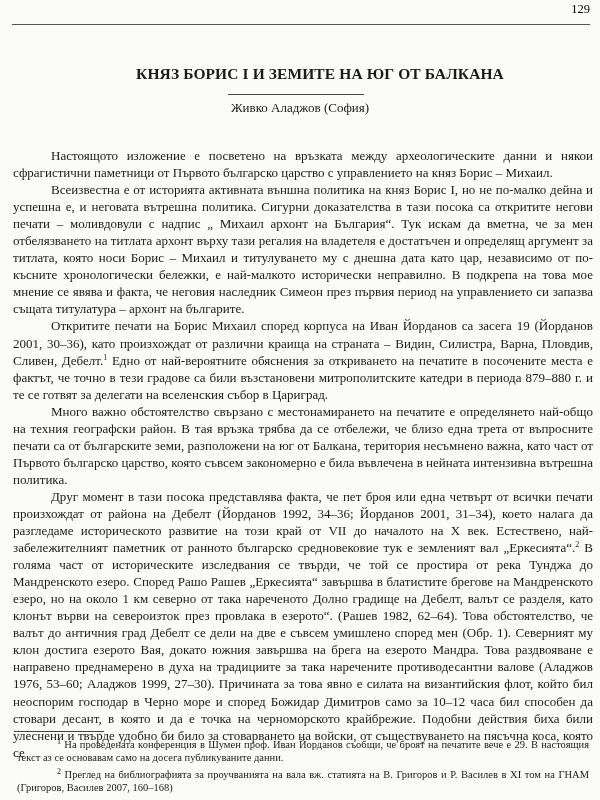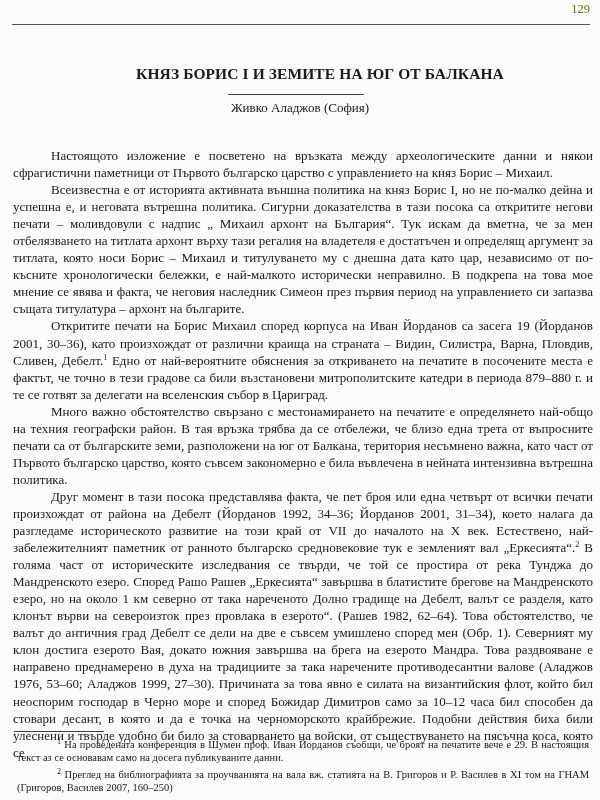--- a/index.html
+++ b/index.html
@@ -5,21 +5,21 @@
     html, body { margin: 0; padding: 0; }
     body {
       width: 600px; height: 800px; overflow: hidden;
       background: #fbfbf9;
       font-family: "Liberation Serif", "DejaVu Serif", serif;
       color: #1a1a1a;
       position: relative;
     }
     .page-number {
       position: absolute; top: 2px; right: 10px;
-      font-size: 12.5px; color: #4d7c0f;
+      font-size: 12.5px; color: #000000;
     }
     .header-rule {
       position: absolute; top: 24px; left: 12px; right: 10px;
       border-top: 1px solid #555;
     }
     .title {
       position: absolute; top: 65px; left: 0; right: 0;
       text-align: center; font-weight: bold; font-size: 15.5px;
       letter-spacing: 0.1px;
       padding-left: 40px;
@@ -62,14 +62,14 @@
   <p>Настоящото изложение е посветено на връзката между археологическите данни и някои сфрагистични паметници от Първото българско царство с управлението на княз Борис – Михаил.</p>
   <p>Всеизвестна е от историята активната външна политика на княз Борис I, но не по-малко дейна и успешна е, и неговата вътрешна политика. Сигурни доказателства в тази посока са откритите негови печати – моливдовули с надпис „ Михаил архонт на България“. Тук искам да вметна, че за мен отбелязването на титлата архонт върху тази регалия на владетеля е достатъчен и определящ аргумент за титлата, която носи Борис – Михаил и титулуването му с днешна дата като цар, независимо от по-късните хронологически бележки, е най-малкото исторически неправилно. В подкрепа на това мое мнение се явява и факта, че неговия наследник Симеон през първия период на управлението си запазва същата титулатура – архонт на българите.</p>
   <p><span>Откритите печати на Борис Михаил според корпуса на Иван Йорданов са засега 19 (Йорданов 2001, 30–36), като произхождат от различни краища на страната – Видин, Силистра, Варна, Пловдив, Сливен, Дебелт.</span><sup>1</sup><span> Едно от най-вероятните обяснения за откриването на печатите в посочените места е фактът, че точно в тези градове са били възстановени митрополитските катедри в периода 879–880 г. и те се готвят за делегати на вселенския събор в Цариград.</span></p>
   <p>Много важно обстоятелство свързано с местонамирането на печатите е определянето най-общо на техния географски район. В тая връзка трябва да се отбележи, че близо една трета от въпросните печати са от българските земи, разположени на юг от Балкана, територия несъмнено важна, като част от Първото българско царство, която съвсем закономерно е била въвлечена в нейната интензивна вътрешна политика.</p>
   <p><span>Друг момент в тази посока представлява факта, че пет броя или една четвърт от всички печати произхождат от района на Дебелт (Йорданов 1992, 34–36; Йорданов 2001, 31–34), което налага да разгледаме историческото развитие на този край от VII до началото на X век. Естествено, най-забележителният паметник от ранното българско средновековие тук е земленият вал „Еркесията“.</span><sup>2</sup><span> В голяма част от историческите изследвания се твърди, че той се простира от река Тунджа до Мандренското езеро. Според Рашо Рашев „Еркесията“ завършва в блатистите брегове на Мандренското езеро, но на около 1 км северно от така нареченото Долно градище на Дебелт, валът се разделя, като клонът върви на североизток през провлака в езерото“. (Рашев 1982, 62–64). Това обстоятелство, че валът до античния град Дебелт се дели на две е съвсем умишлено според мен (Обр. 1). Северният му клон достига езерото Вая, докато южния завършва на брега на езерото Мандра. Това раздвояване е направено преднамерено в духа на традициите за така наречените противодесантни валове (Аладжов 1976, 53–60; Аладжов 1999, 27–30). Причината за това явно е силата на византийския флот, който бил неоспорим господар в Черно море и според Божидар Димитров само за 10–12 часа бил способен да стовари десант, в която и да е точка на черноморското крайбрежие. Подобни действия биха били улеснени и твърде удобно би било за стоварването на войски, от съществуването на пясъчна коса, която се</span></p>
 </div>
 
 <div class="fn-rule"></div>
 <div class="footnotes">
   <p><sup>1</sup><span> На проведената конференция в Шумен проф. Иван Йорданов съобщи, че броят на печатите вече е 29. В настоящия текст аз се основавам само на досега публикуваните данни.</span></p>
-  <p><sup>2</sup><span> Преглед на библиографията за проучванията на вала вж. статията на В. Григоров и Р. Василев в XI том на ГНАМ (Григоров, Василев 2007, 160–250)</span></p>
+  <p><sup>2</sup><span> Преглед на библиографията за проучванията на вала вж. статията на В. Григоров и Р. Василев в XI том на ГНАМ (Григоров, Василев 2007, 160–168)</span></p>
 </div>
 
 </body></html>

